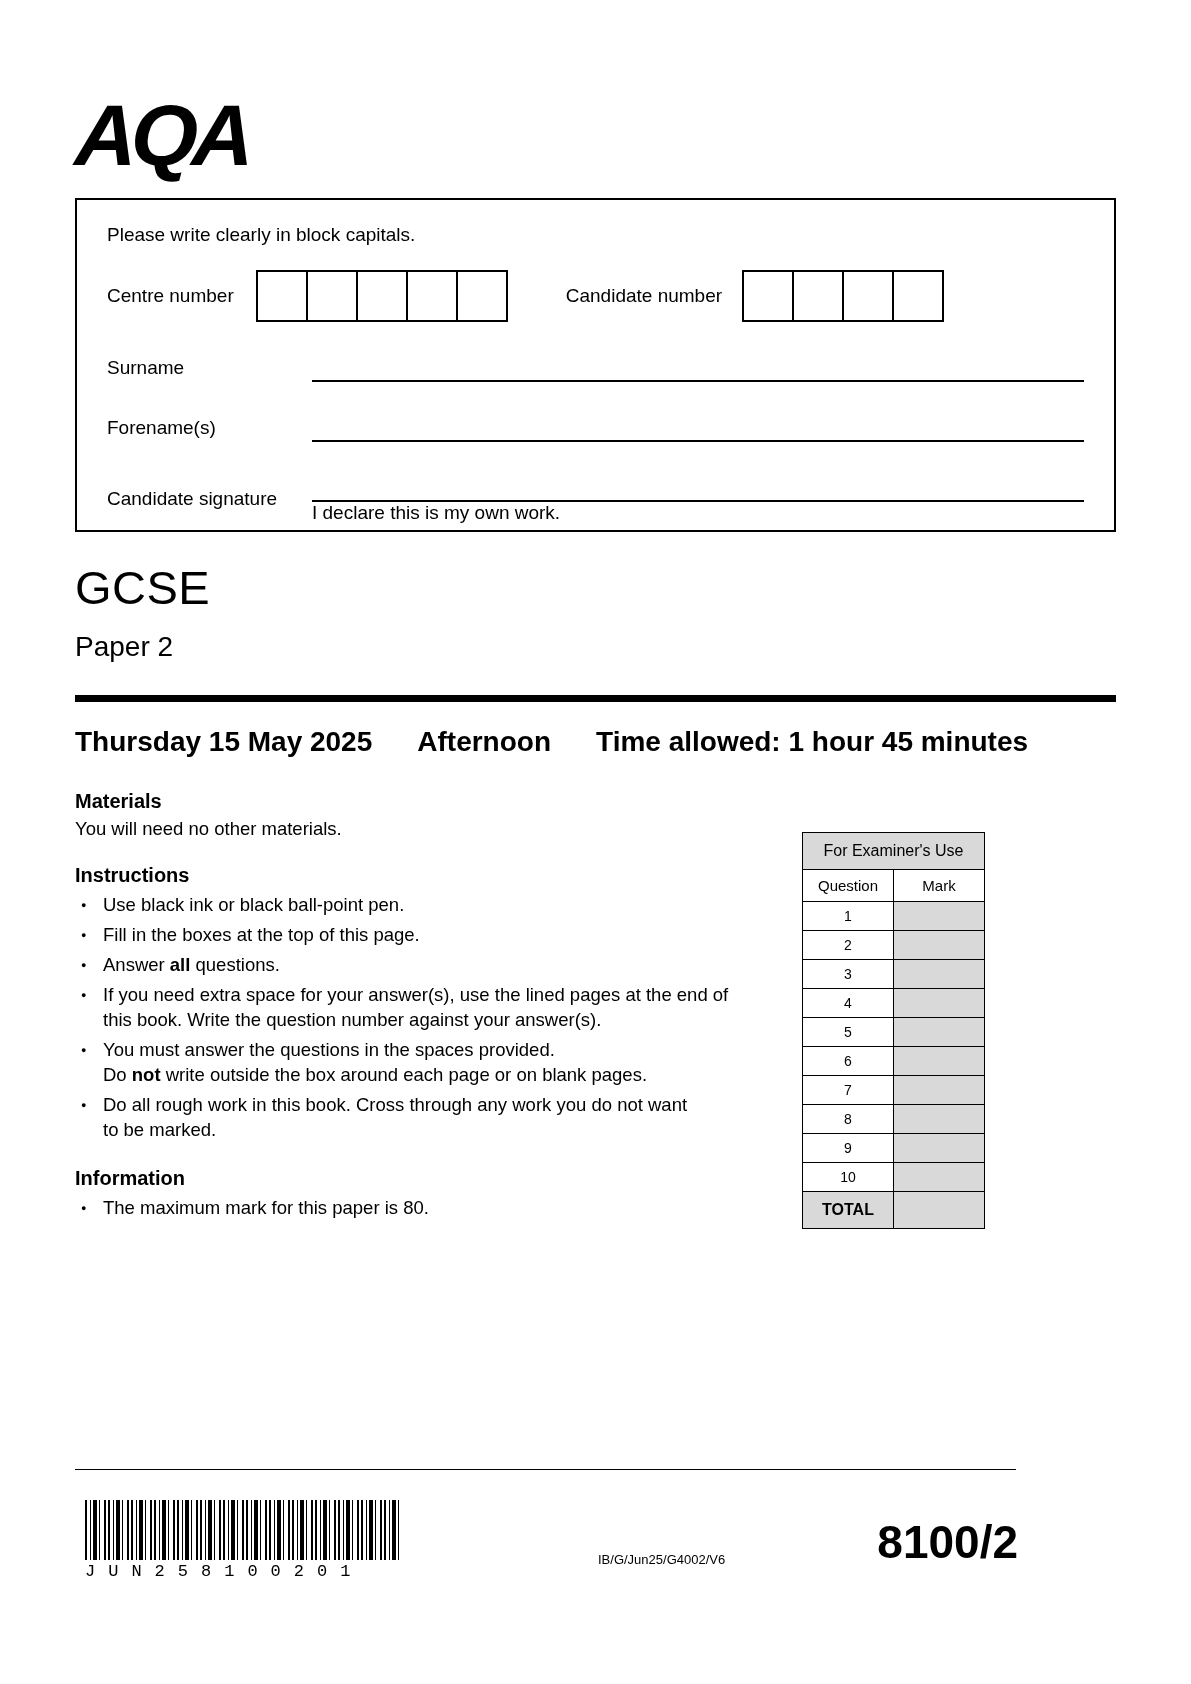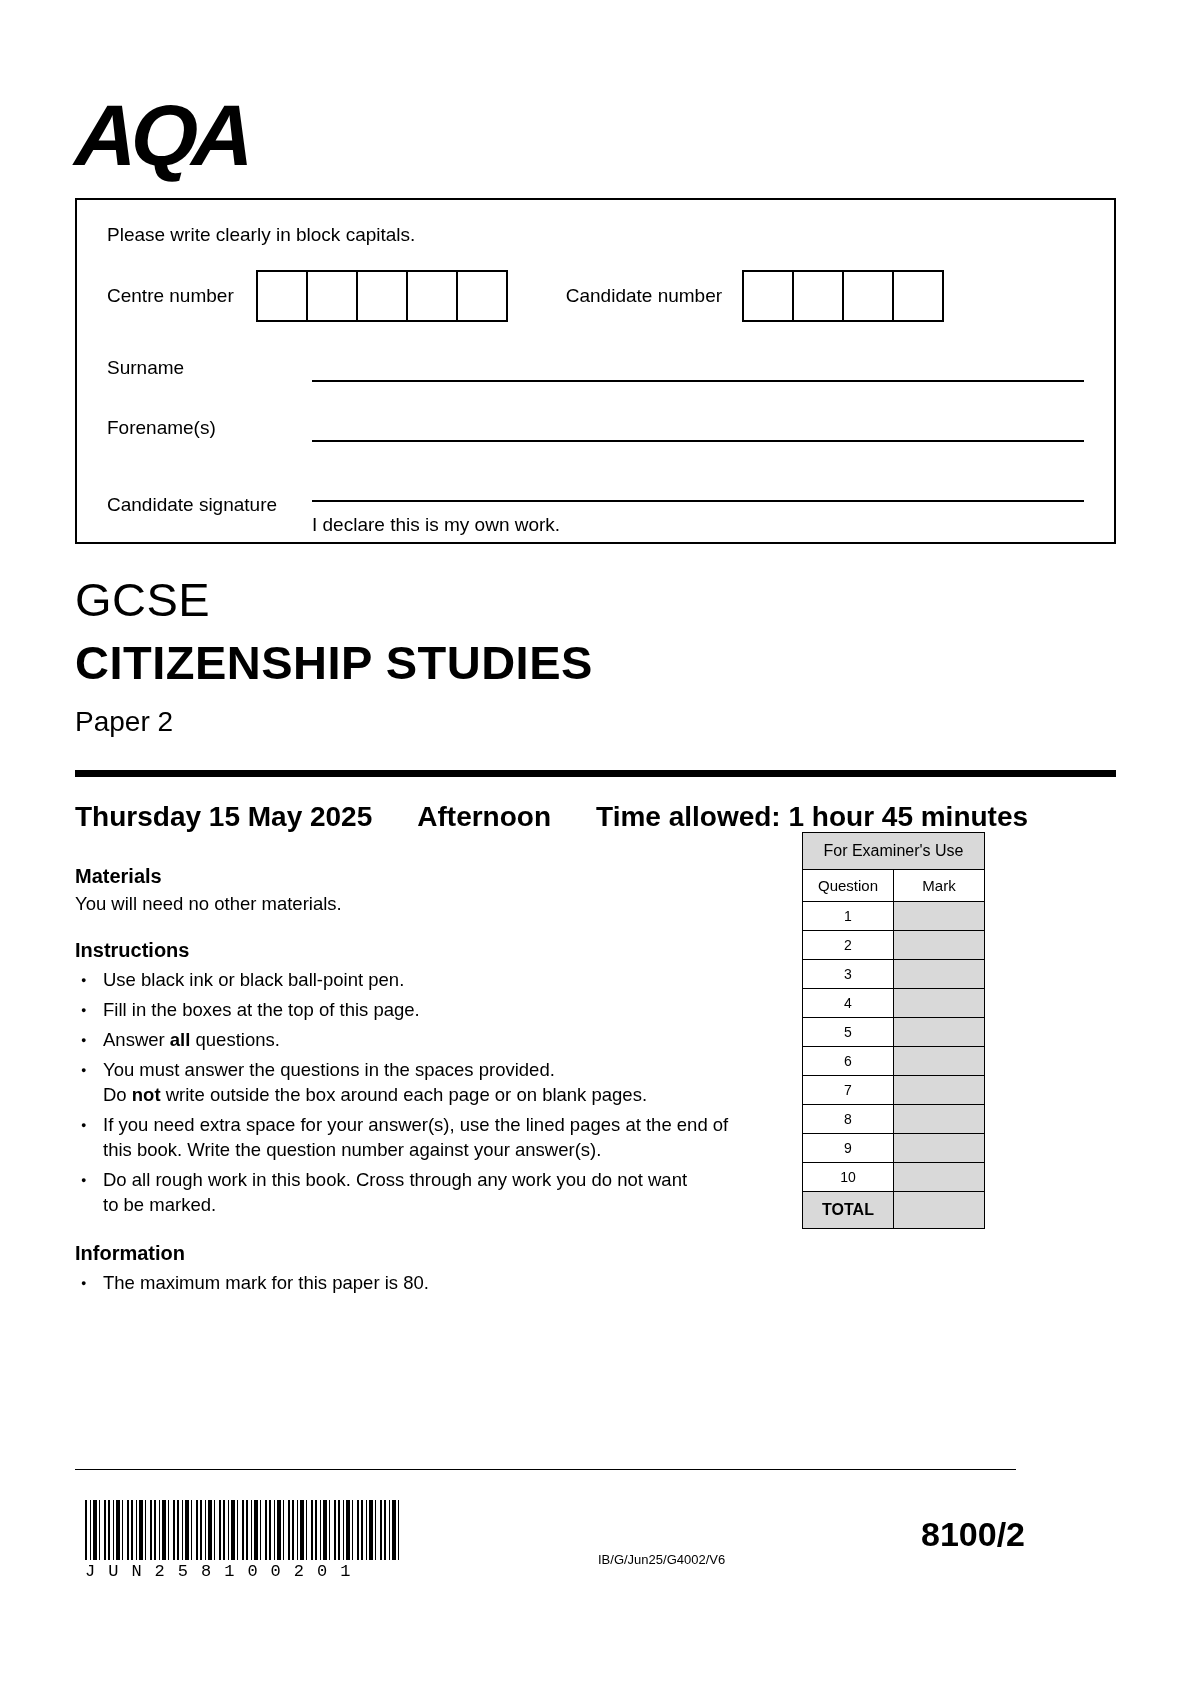--- a/index.html
+++ b/index.html
@@ -44,21 +44,21 @@
     border: 2px solid #000;
     margin-left: -2px;
     background: #fff;
   }
   .num-cell:first-child { margin-left: 0; }
   .candidate-label { margin-left: 58px; }
   .field-row { display: flex; align-items: center; margin-top: 34px; font-size: 19px; }
   .field-label { width: 205px; flex-shrink: 0; padding-bottom: 2px; }
   .field-line-wrap { flex: 1; }
   .field-line { border-bottom: 2px solid #000; height: 26px; }
-  .declaration { font-size: 19px; margin-top: 12px; }
+  .declaration { font-size: 19px; margin-top: 0; }
 
   
   .title-block { margin-top: 28px; }
   .qualification { font-size: 47px; font-weight: normal; letter-spacing: 0.5px; }
   .subject { font-size: 47px; font-weight: bold; margin-top: 8px; letter-spacing: 0.5px; }
   .paper-number { font-size: 28px; margin-top: 16px; }
 
   .rule { height: 7px; background: #000; margin-top: 32px; }
 
   
@@ -106,21 +106,21 @@
       #000 19px, #000 21px, #fff 21px, #fff 23px);
   }
   .barcode-text {
     position: absolute; left: 85px; top: 1562px; width: 330px;
     font-family: "Liberation Mono", monospace;
     font-size: 17px;
     letter-spacing: 13px;
     white-space: nowrap;
   }
   .footer-ref { position: absolute; left: 598px; top: 1552px; font-size: 13px; }
-  .paper-code { position: absolute; right: 166px; top: 1515px; font-size: 34px; font-weight: bold; text-align: right; }
+  .paper-code { position: absolute; right: 173px; top: 1515px; font-size: 46px; font-weight: bold; text-align: right; }
 </style>
 </head>
 <body>
 
 <div class="page">
   <div class="content">
 
     <div class="logo">AQA</div>
 
     <div class="candidate-box">
@@ -162,43 +162,42 @@
         <span class="field-label">Candidate signature</span>
         <div class="field-line-wrap">
           <div class="field-line"></div>
           <div class="declaration">I declare this is my own work.</div>
         </div>
       </div>
     </div>
 
     <div class="title-block">
       <div class="qualification">GCSE</div>
-      <div class="subject">CITIZENSHIP STUDIES</div>
       <div class="paper-number">Paper 2</div>
     </div>
 
     <div class="rule"></div>
 
     <div class="session">
       <span>Thursday 15 May 2025</span>
       <span>Afternoon</span>
       <span>Time allowed: 1 hour 45 minutes</span>
     </div>
 
     <div class="main">
       <div class="section-heading">Materials</div>
       <div class="materials-text">You will need no other materials.</div>
 
       <div class="section-heading mt">Instructions</div>
       <ul class="bullets" id="instructions-list">
           <li><span>Use black ink or black ball-point pen.</span></li>
           <li><span>Fill in the boxes at the top of this page.</span></li>
           <li><span>Answer </span><span style="font-weight: bold;">all</span><span> questions.</span></li>
+          <li><span>If you need extra space for your answer(s), use the lined pages at the end of</span><br><span>this book.  Write the question number against your answer(s).</span></li>
           <li><span>You must answer the questions in the spaces provided.</span><br><span>Do </span><span style="font-weight: bold;">not</span><span> write outside the box around each page or on blank pages.</span></li>
-          <li><span>If you need extra space for your answer(s), use the lined pages at the end of</span><br><span>this book.  Write the question number against your answer(s).</span></li>
           <li><span>Do all rough work in this book.  Cross through any work you do not want</span><br><span>to be marked.</span></li>
         </ul>
 
       <div class="section-heading mt">Information</div>
       <ul class="bullets" id="information-list">
           <li><span>The maximum mark for this paper is 80.</span></li>
         </ul>
     </div>
 
   </div>

